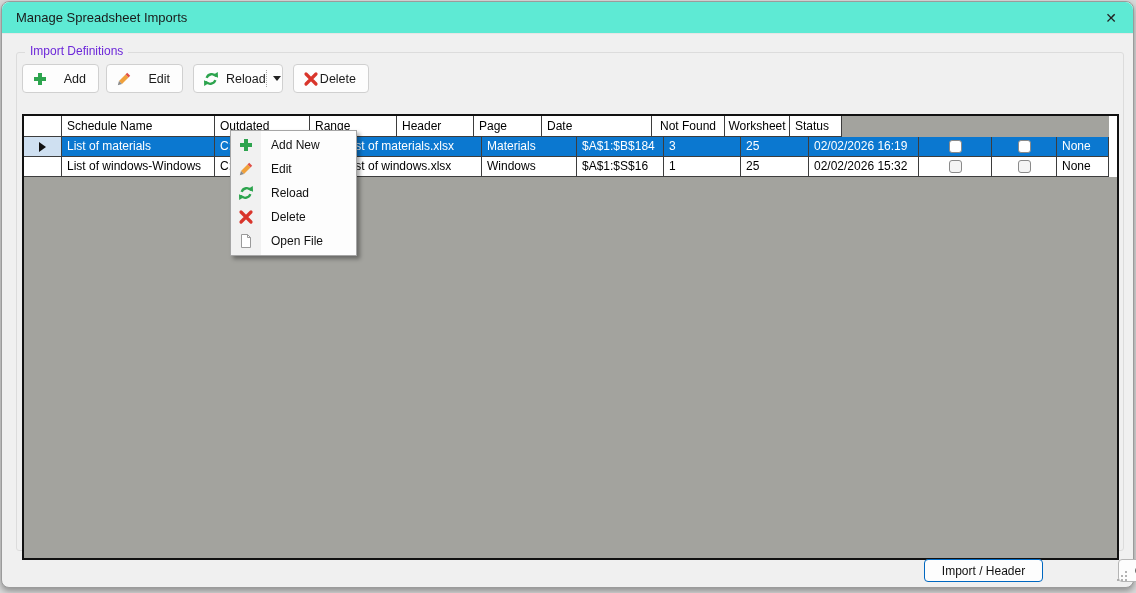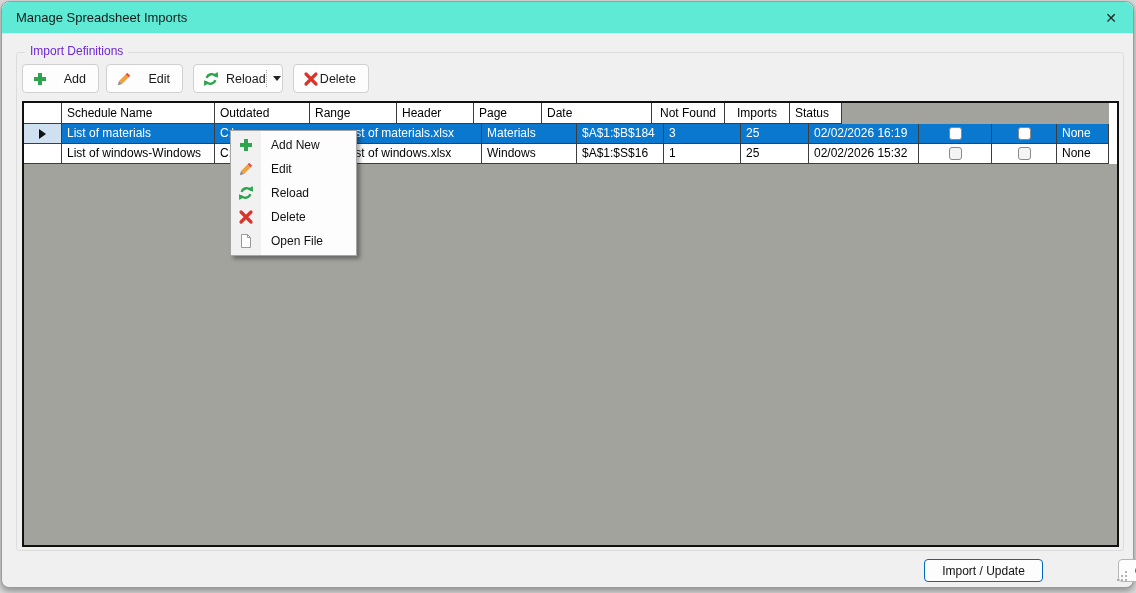--- a/index.html
+++ b/index.html
@@ -42,21 +42,21 @@
   #btn-delete { left:291px; width:76px; }
   #btn-reload .lbl { margin-left:7px; margin-right:0; }
   .reload-sep { margin-left:auto; height:17px; border-left:1px dotted #a8a8a8; }
   .caret-down {
     width:0; height:0; margin:0 7px 0 6px;
     border-left:4px solid transparent; border-right:4px solid transparent;
     border-top:5px solid #222;
   }
   
   .grid {
-    position:absolute; left:20px; top:99px; width:1097px; height:446px;
+    position:absolute; left:20px; top:112px; width:1097px; height:446px;
     background:#a3a39e; border:2px solid #111;
   }
   .grid-strip { position:absolute; left:1085px; top:0; width:8px; height:61px; background:#fff; }
   .grid-row { display:flex; width:1085px; }
   .hdr { height:21px; }
   .row { height:20px; }
   .cell {
     border-right:1px solid #3d3d3d; border-bottom:1px solid #3d3d3d;
     background:#fff; color:#000; font-size:12px; line-height:19px;
     padding-left:5px; white-space:nowrap; overflow:hidden;
@@ -149,21 +149,21 @@
 
     <div class="grid-row hdr">
       <div class="cell c0"></div>
       <div class="cell c1">Schedule Name</div>
       <div class="cell c3">Outdated</div>
       <div class="cell c4">Range</div>
       <div class="cell c5">Header</div>
       <div class="cell c6">Page</div>
       <div class="cell c7">Date</div>
       <div class="cell c8">Not Found</div>
-      <div class="cell c9">Imports</div>
+      <div class="cell c9">Worksheet</div>
       <div class="cell c10">Status</div>
     </div>
 
     <div class="grid-row row row-selected">
       <div class="cell c0">
           <span class="row-pointer"></span>
         </div>
       <div class="cell c1">List of materials</div>
       <div class="cell c2"><span>C:\</span><span class="file-gap"></span><span>st of materials.xlsx</span></div>
       <div class="cell c3">Materials</div>
@@ -233,21 +233,21 @@
     <div class="ctx-item">
       <svg class="ctx-icon" viewBox="0 0 16 16">
         <path d="M3.5 1.5 h6 l3 3 v10 h-9 z" fill="#fff" stroke="#9a9a9a"></path>
         <path d="M9.5 1.5 v3 h3" fill="none" stroke="#9a9a9a"></path>
       </svg>
       <span class="ctx-label">Open File</span>
     </div>
   </div>
 
   <div class="footer-btn" id="btn-import">
-    <span>Import / Update</span>
+    <span>Import / Header</span>
   </div>
   <div class="footer-btn" id="btn-close">
     <span>Close</span>
   </div>
 
   <svg class="resize-grip" viewBox="0 0 12 12">
     <circle cx="10" cy="2" r="1" fill="#9a9a9a"></circle>
     <circle cx="6" cy="6" r="1" fill="#9a9a9a"></circle>
     <circle cx="10" cy="6" r="1" fill="#9a9a9a"></circle>
     <circle cx="2" cy="10" r="1" fill="#9a9a9a"></circle>

